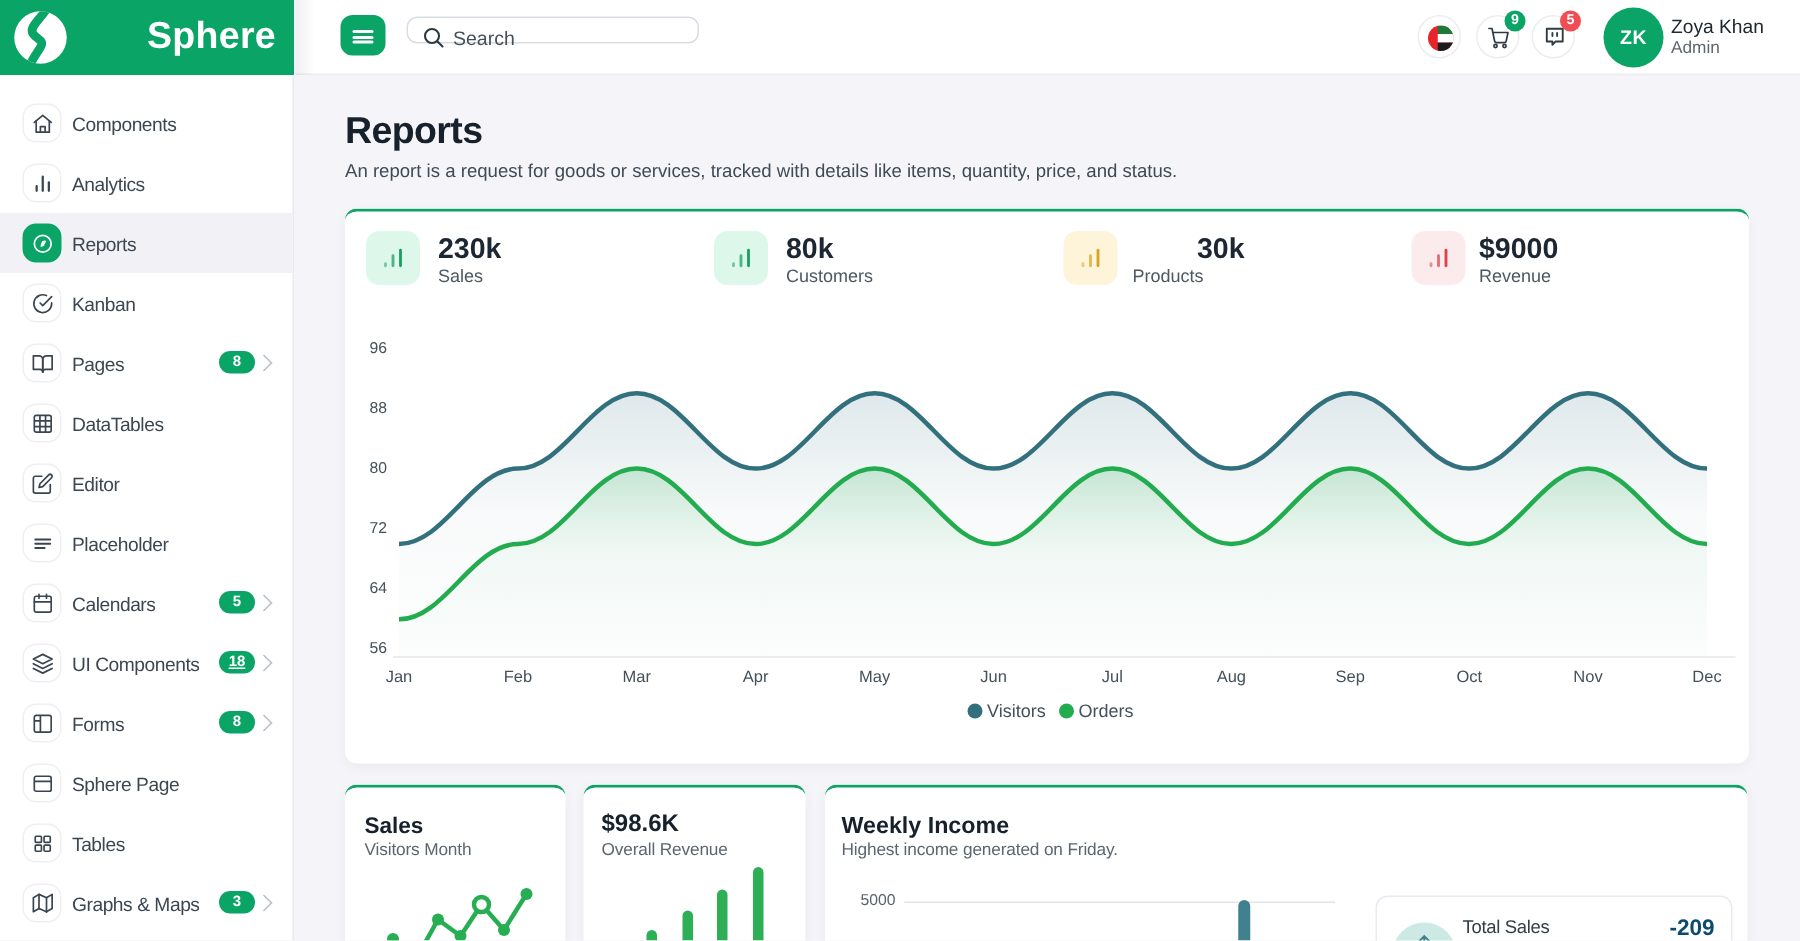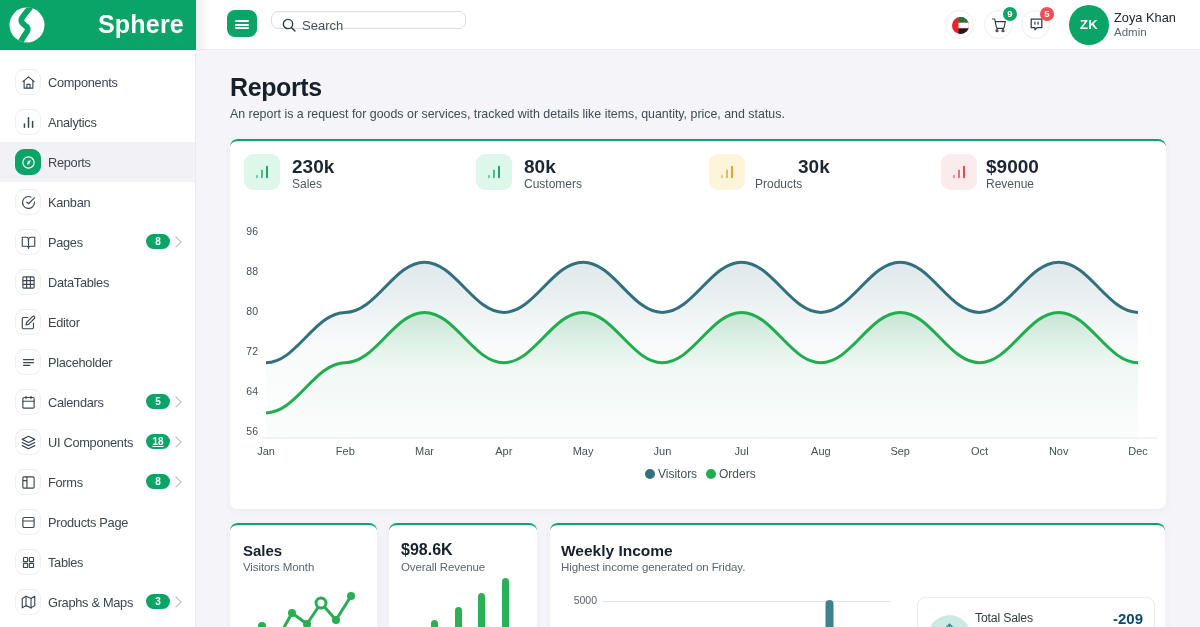--- a/index.html
+++ b/index.html
@@ -138,21 +138,21 @@
   </div>
 <span class="abs nlab" style="top:475px;">Forms</span>
 <div class="abs nbadge" style="top:474px;">8</div>
 <div class="abs chev" style="top:478px;"></div>
 <div class="abs ibox" style="top:509px;">
     <svg width="15" height="15" viewBox="0 0 24 24" fill="none" stroke="#3a4550" stroke-width="1.8" stroke-linejoin="round">
       <rect x="3" y="4" width="18" height="16" rx="2"></rect>
       <path d="M3 9.5h18M6 6.8h.01M9 6.8h.01"></path>
     </svg>
   </div>
-<span class="abs nlab" style="top:515px;">Products Page</span>
+<span class="abs nlab" style="top:515px;">Sphere Page</span>
 <div class="abs ibox" style="top:549px;">
     <svg width="15" height="15" viewBox="0 0 24 24" fill="none" stroke="#3a4550" stroke-width="1.8" stroke-linejoin="round">
       <rect x="4" y="4" width="6.6" height="6.6" rx="1"></rect>
       <rect x="13.4" y="4" width="6.6" height="6.6" rx="1"></rect>
       <rect x="4" y="13.4" width="6.6" height="6.6" rx="1"></rect>
       <rect x="13.4" y="13.4" width="6.6" height="6.6" rx="1"></rect>
     </svg>
   </div>
 <span class="abs nlab" style="top:555px;">Tables</span>
 <div class="abs ibox" style="top:589px;">

